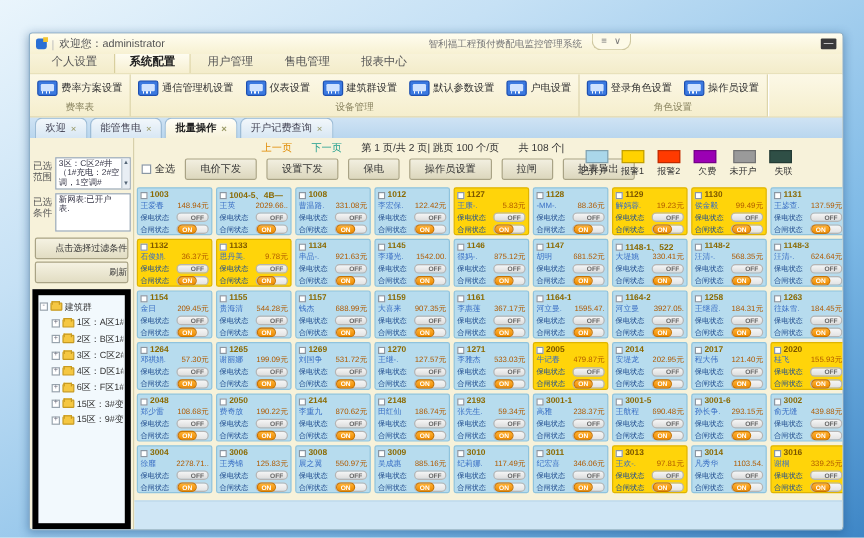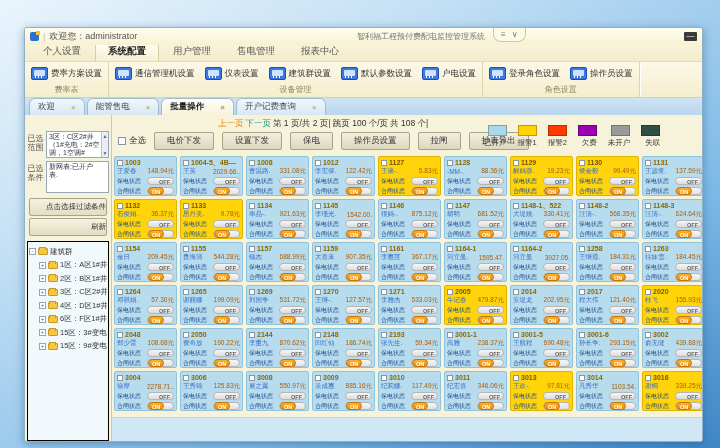--- a/index.html
+++ b/index.html
@@ -41,55 +41,55 @@
   .micon::before { content:""; position:absolute; left:2px; top:2px; right:2px; height:6px; background:#cfe2ff; border-radius:1px; }
   .micon::after { content:""; position:absolute; left:3px; bottom:1px; right:3px; height:2px;
     background:repeating-linear-gradient(90deg,#fff 0 1px,transparent 1px 3px); }
   .ritem span:last-child { font-size:8.5px; color:#333; }
   .rcaption { text-align:center; font-size:8px; color:#8a8softwa460; color:#8a8460; padding:1px 0 2px; }
   .rfill { flex:1; background:linear-gradient(#fcf8e6,#f5eecd); border-left:1px solid #fff; }
 
   
   .dtabs { height:17px; background:linear-gradient(#cfe3f4,#b9d6ee); display:flex; align-items:flex-end;
     padding-left:4px; gap:2px; flex:0 0 auto; }
-  .dtab { display:flex; align-items:center; gap:16px; font-size:8.5px; color:#445;
+  .dtab { display:flex; align-items:center; gap:4px; font-size:8.5px; color:#445;
     background:linear-gradient(#f2f7fb,#d8e7f3); border:1px solid #9dbcd6; border-bottom:none;
     border-radius:6px 6px 0 0; padding:2px 8px; cursor:default; }
   .dtab.active { background:linear-gradient(#fffef8,#f7f2da); font-weight:bold; color:#222; }
   .dclose { font-size:8px; color:#996; }
 
   
   .content { flex:1; display:flex; min-height:0; }
 
   
   .sidebar { width:87px; flex:0 0 auto; background:#f7f2da; border-right:1px solid #cfc8a0;
     display:flex; flex-direction:column; padding:16px 2px 0; }
   .selrow { display:flex; gap:2px; margin-bottom:3px; }
   .sellabel { width:17px; font-size:8px; color:#555; line-height:9px; padding-top:3px; text-align:center; }
   .listbox { flex:1; background:#fff; border:1px solid #9aa8b5; height:27px; font-size:7px; color:#334;
     line-height:8px; overflow:hidden; position:relative; padding:1px 8px 1px 2px; }
   .listbox.tall { height:32px; }
   .sbar { position:absolute; right:0; top:0; bottom:0; width:7px; background:#e8eef4; border-left:1px solid #b9c4ce;
     display:flex; flex-direction:column; justify-content:space-between; font-size:5px; color:#567; text-align:center; }
   .sidebtn { margin:2px 2px 0; background:linear-gradient(#f5f2e2,#e2ddc3); border:1px solid #a9a385;
     border-radius:2px; font-size:7.5px; color:#333; text-align:right; padding:3px 0; cursor:default; }
-  .treepanel { flex:1; margin-top:5px; background:#f2f9fd; border:1px solid #000000; overflow:hidden; padding:3px 1px; }
+  .treepanel { flex:1; margin-top:5px; background:#f2f9fd; border:5px solid #000000; overflow:hidden; padding:3px 1px; }
   .titem { display:flex; align-items:center; gap:2px; font-size:7.5px; color:#333; height:13.5px;
     white-space:nowrap; overflow:hidden; }
   .titem .indent { width:8px; flex:0 0 auto; }
   .expander { width:7px; height:7px; flex:0 0 auto; border:1px solid #98a4ae; background:#fff;
     font-size:6px; line-height:5px; text-align:center; color:#667; }
   .folder { width:10px; height:7px; flex:0 0 auto; background:#f5c742; border:1px solid #c79a20; border-radius:1px; position:relative; }
   .folder::before { content:""; position:absolute; left:0; top:-2px; width:5px; height:2px; background:#f5c742; border:1px solid #c79a20; border-bottom:none; }
   .tlabel { overflow:hidden; text-overflow:clip; }
 
   
   .main { flex:1; display:flex; flex-direction:column; min-width:0; background:#f7f2da; }
   .toolarea { position:relative; flex:0 0 40px; padding:2px 0 0 6px; }
-  .pager { margin-left:100px; font-size:8.5px; color:#333; display:flex; gap:2px; align-items:center; height:13px; }
+  .pager { margin-left:100px; font-size:8.5px; color:#333; display:flex; gap:16px; align-items:center; height:13px; }
   .pprev { color:#e08a00; cursor:default; }
   .pnext { color:#1f9e8e; cursor:default; }
   .btnrow { display:flex; align-items:center; gap:8px; margin-top:2px; height:18px; }
   .chkwrap { display:flex; align-items:center; gap:3px; font-size:8.5px; color:#333; }
   .chk { width:8px; height:8px; background:#fff; border:1px solid #8a97a3; }
   .tbtn { background:linear-gradient(#f2efe0,#dcd7bd); border:1px solid #a9a385; border-radius:2px;
     font-size:8.5px; color:#333; padding:2px 12px; cursor:default; }
   .legend { position:absolute; left:372px; top:10px; display:flex; gap:11px; }
   .litem { display:flex; flex-direction:column; align-items:flex-end; gap:2px; }
   .lsq { width:19px; height:11px; border:1px solid rgba(0,0,0,.25); }

